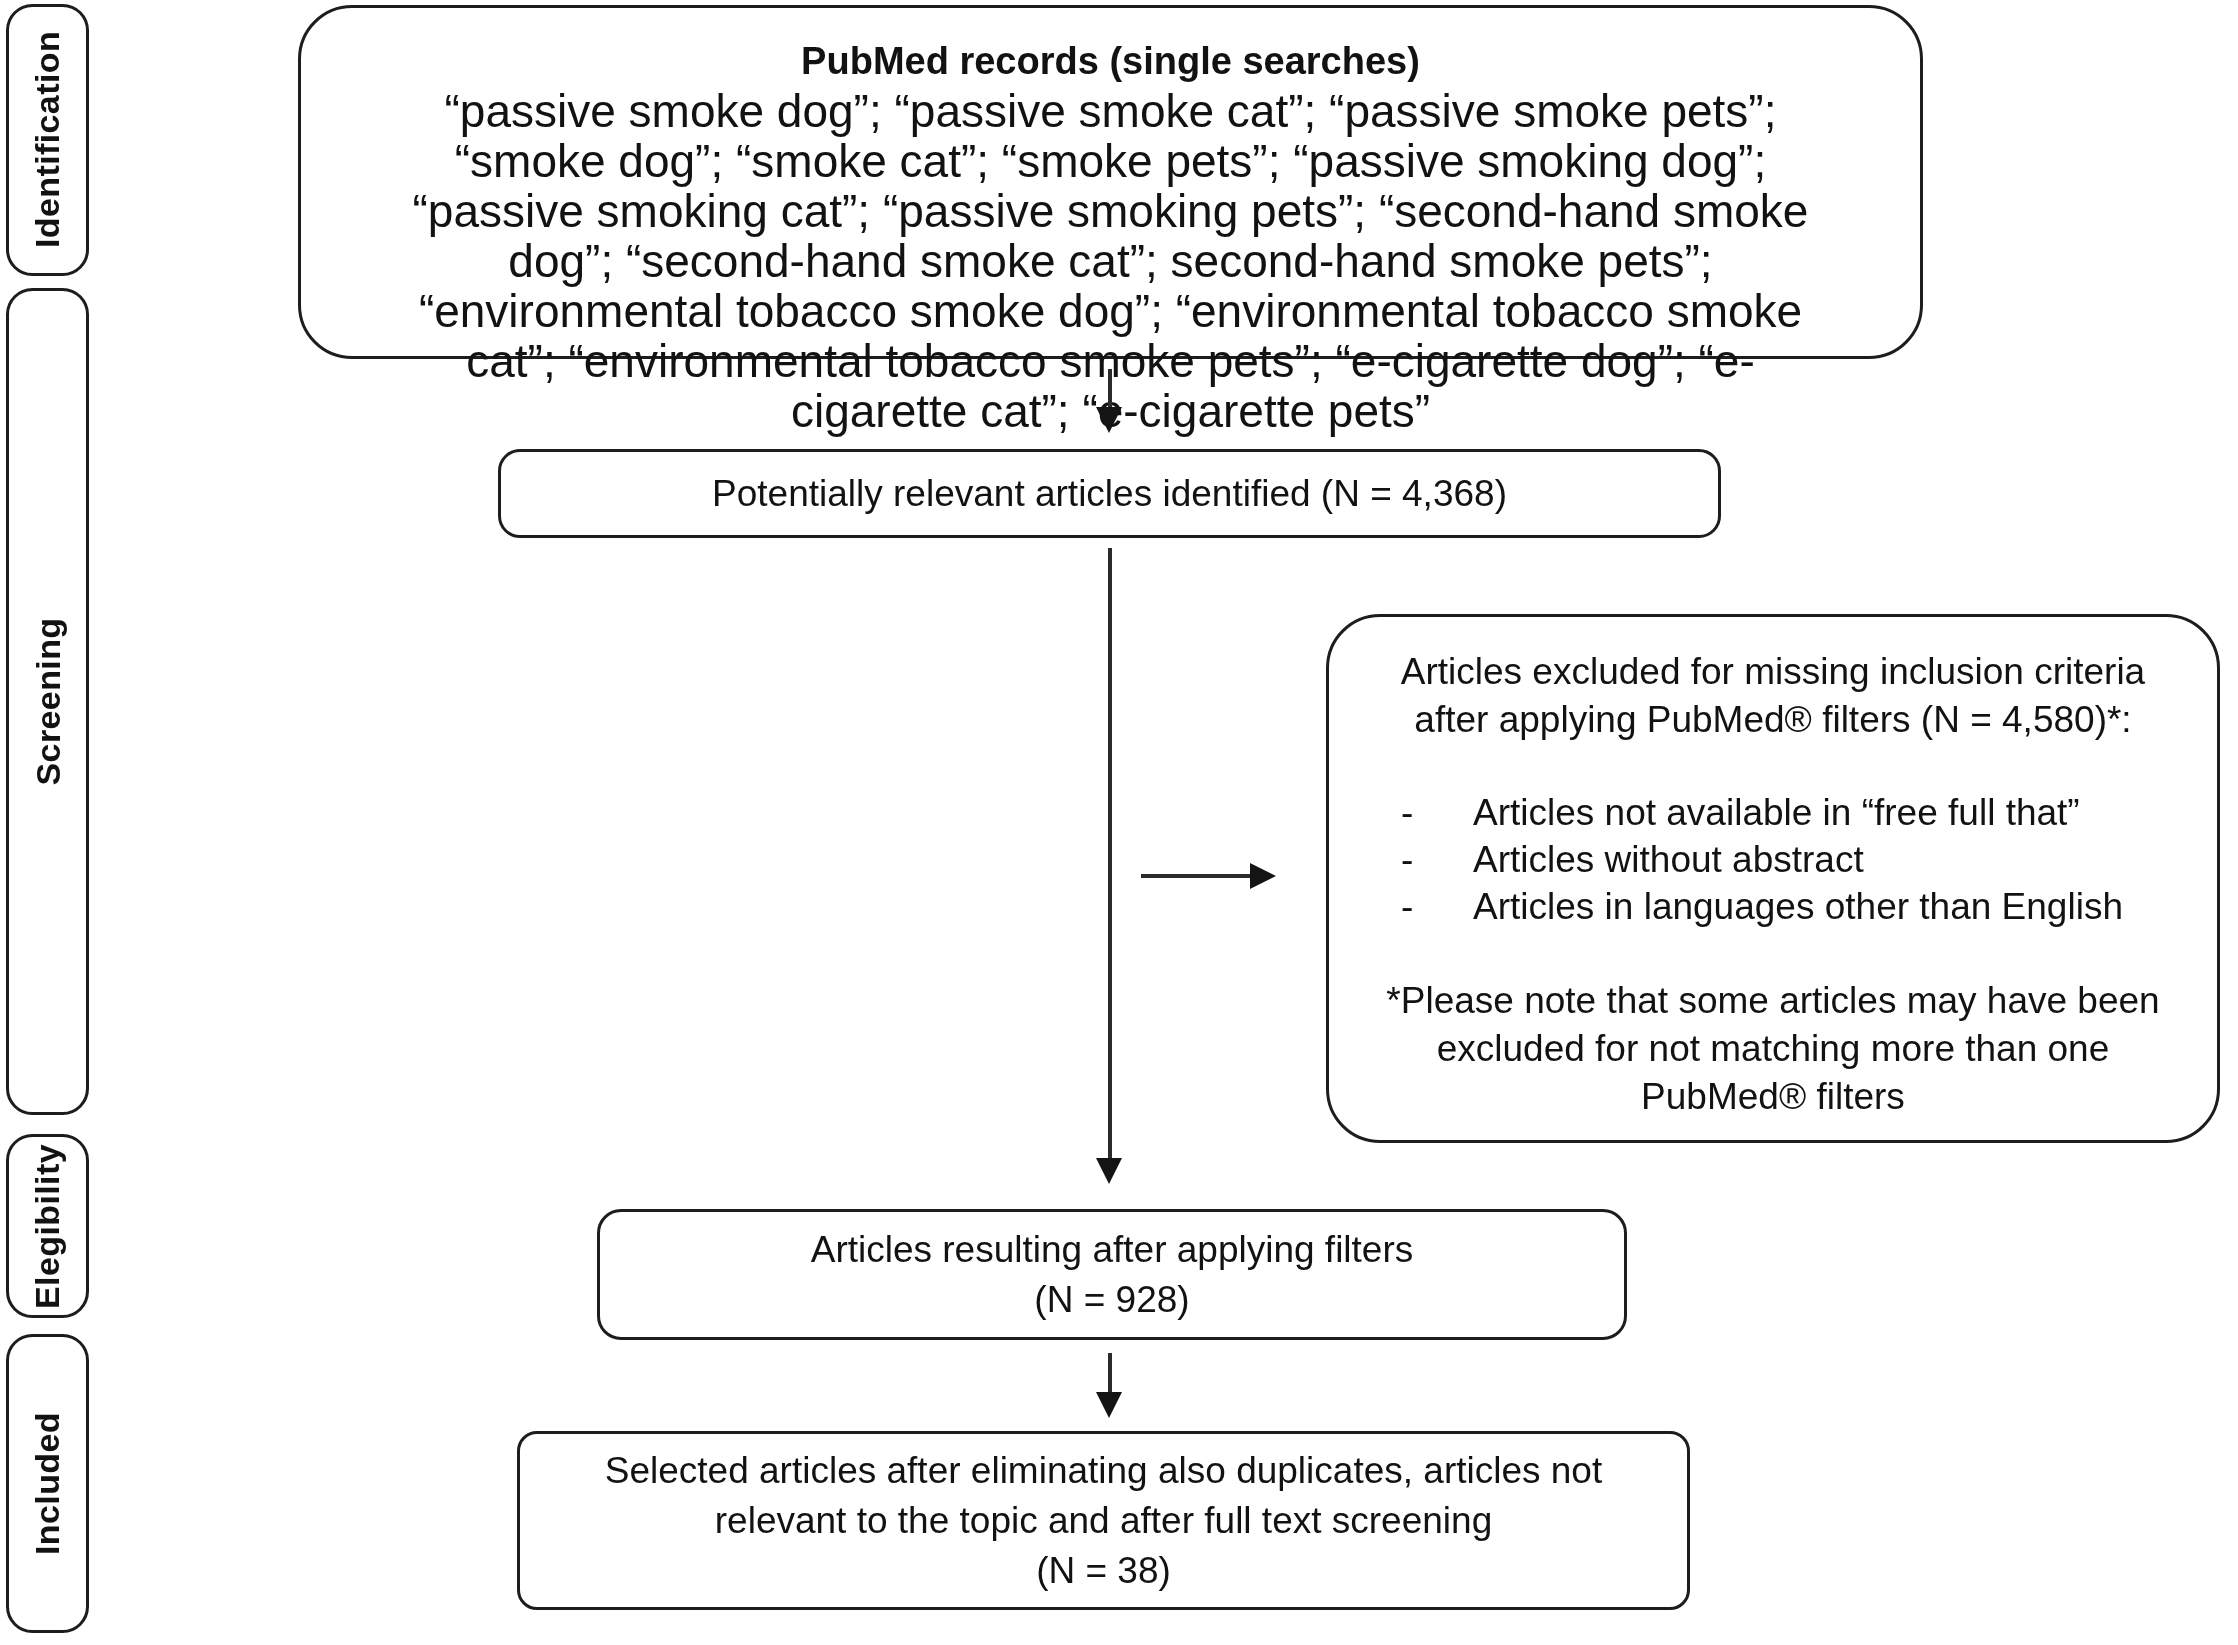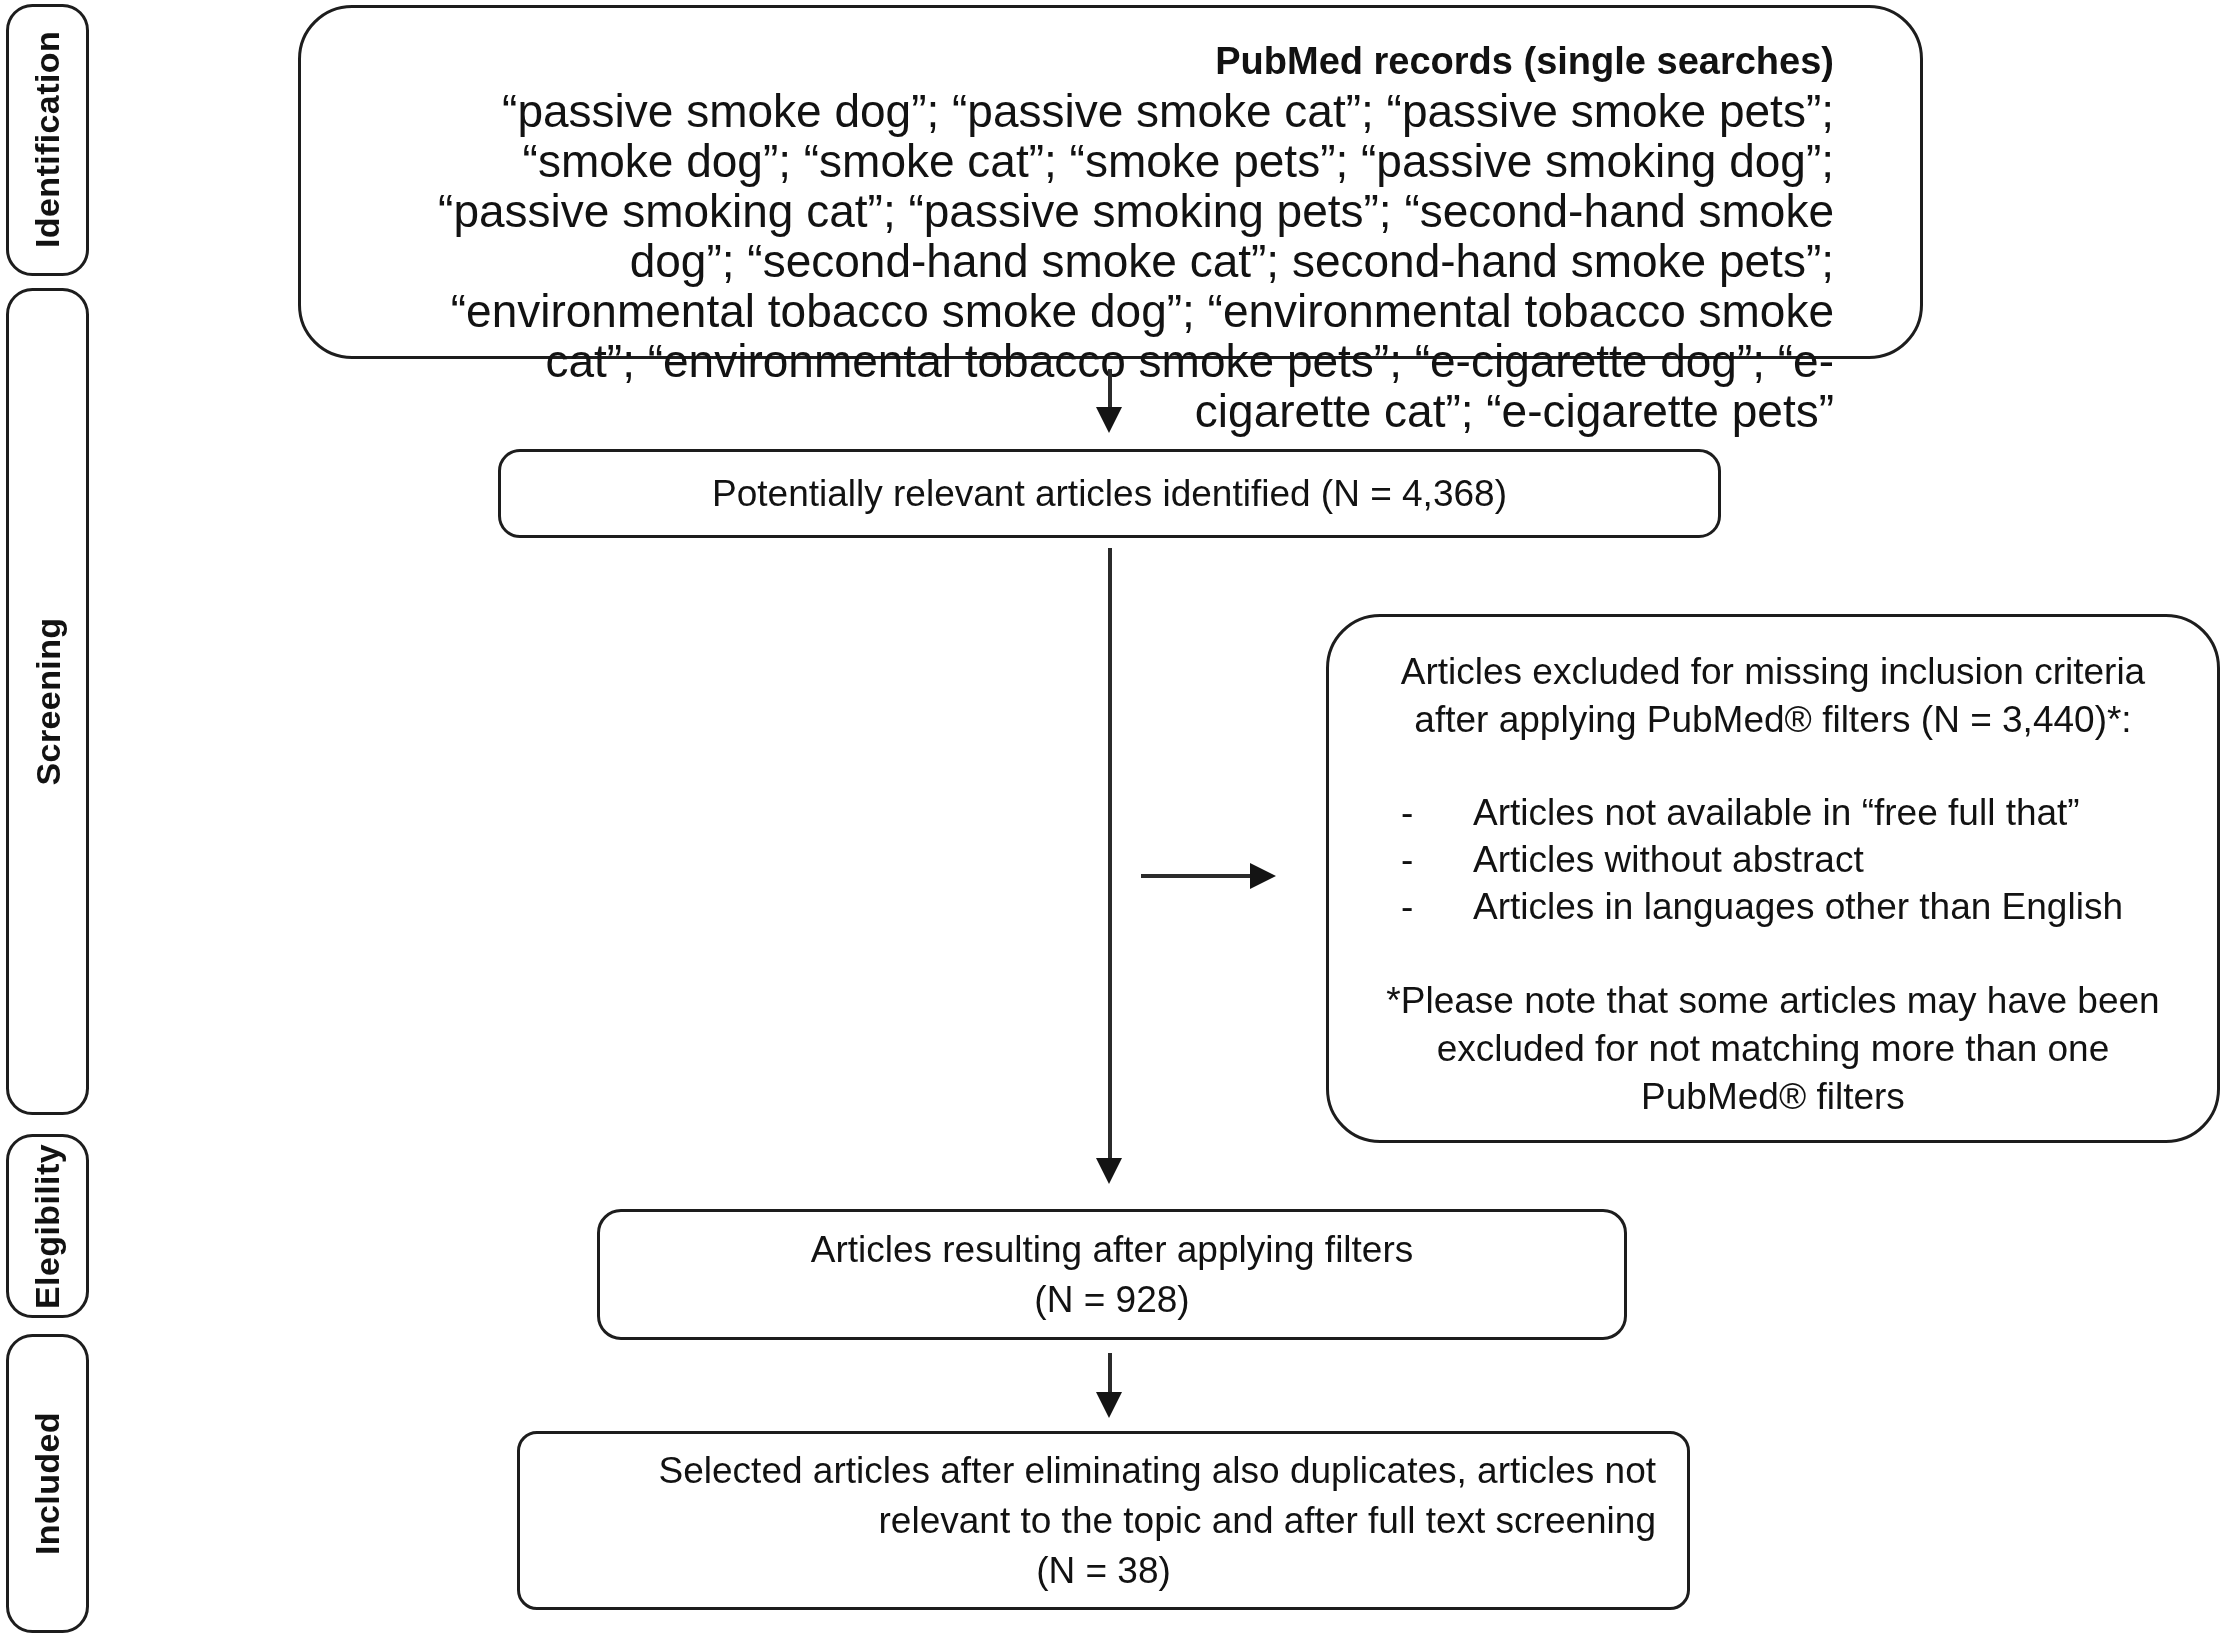--- a/index.html
+++ b/index.html
@@ -38,21 +38,21 @@
   }
 
   
   .node {
     position: absolute;
     border: 3.1px solid #1d1d1d;
     background: #ffffff;
     box-sizing: border-box;
     font-size: 37px;
     line-height: 50px;
-    text-align: right;
+    text-align: center;
   }
   .node b { font-weight: normal; }
 
   .node-source {
     left: 298px; top: 5.4px;
     width: 1625px; height: 354px;
     border-radius: 54px;
     padding: 28px 86px 0 86px;
   }
   .node-source .node-title {
@@ -183,21 +183,21 @@
     <p style="margin:0"><span>Potentially relevant articles identified (N = </span><b>4,368</b><span>)</span></p>
   </div>
 
   <div class="vline" style="left:1108px;top:548px;height:612px"></div>
   <div class="head-down" style="left:1096px;top:1158px"></div>
 
   <div class="hline" style="left:1141px;top:874px;width:114px"></div>
   <div class="head-right" style="left:1250px;top:863px"></div>
 
   <div class="node node-excluded">
-    <div class="excl-header"><span>Articles excluded for missing inclusion criteria after applying PubMed® filters (N = </span><b>3,440</b><span>)*:</span></div>
+    <div class="excl-header"><span>Articles excluded for missing inclusion criteria after applying PubMed® filters (N = </span><b>4,580</b><span>)*:</span></div>
     <ul class="excl-bullets">
       <li>
           <span class="bullet-dash">-</span>
           <span>Articles not available in “free full that”</span>
         </li>
       <li>
           <span class="bullet-dash">-</span>
           <span>Articles without abstract</span>
         </li>
       <li>

